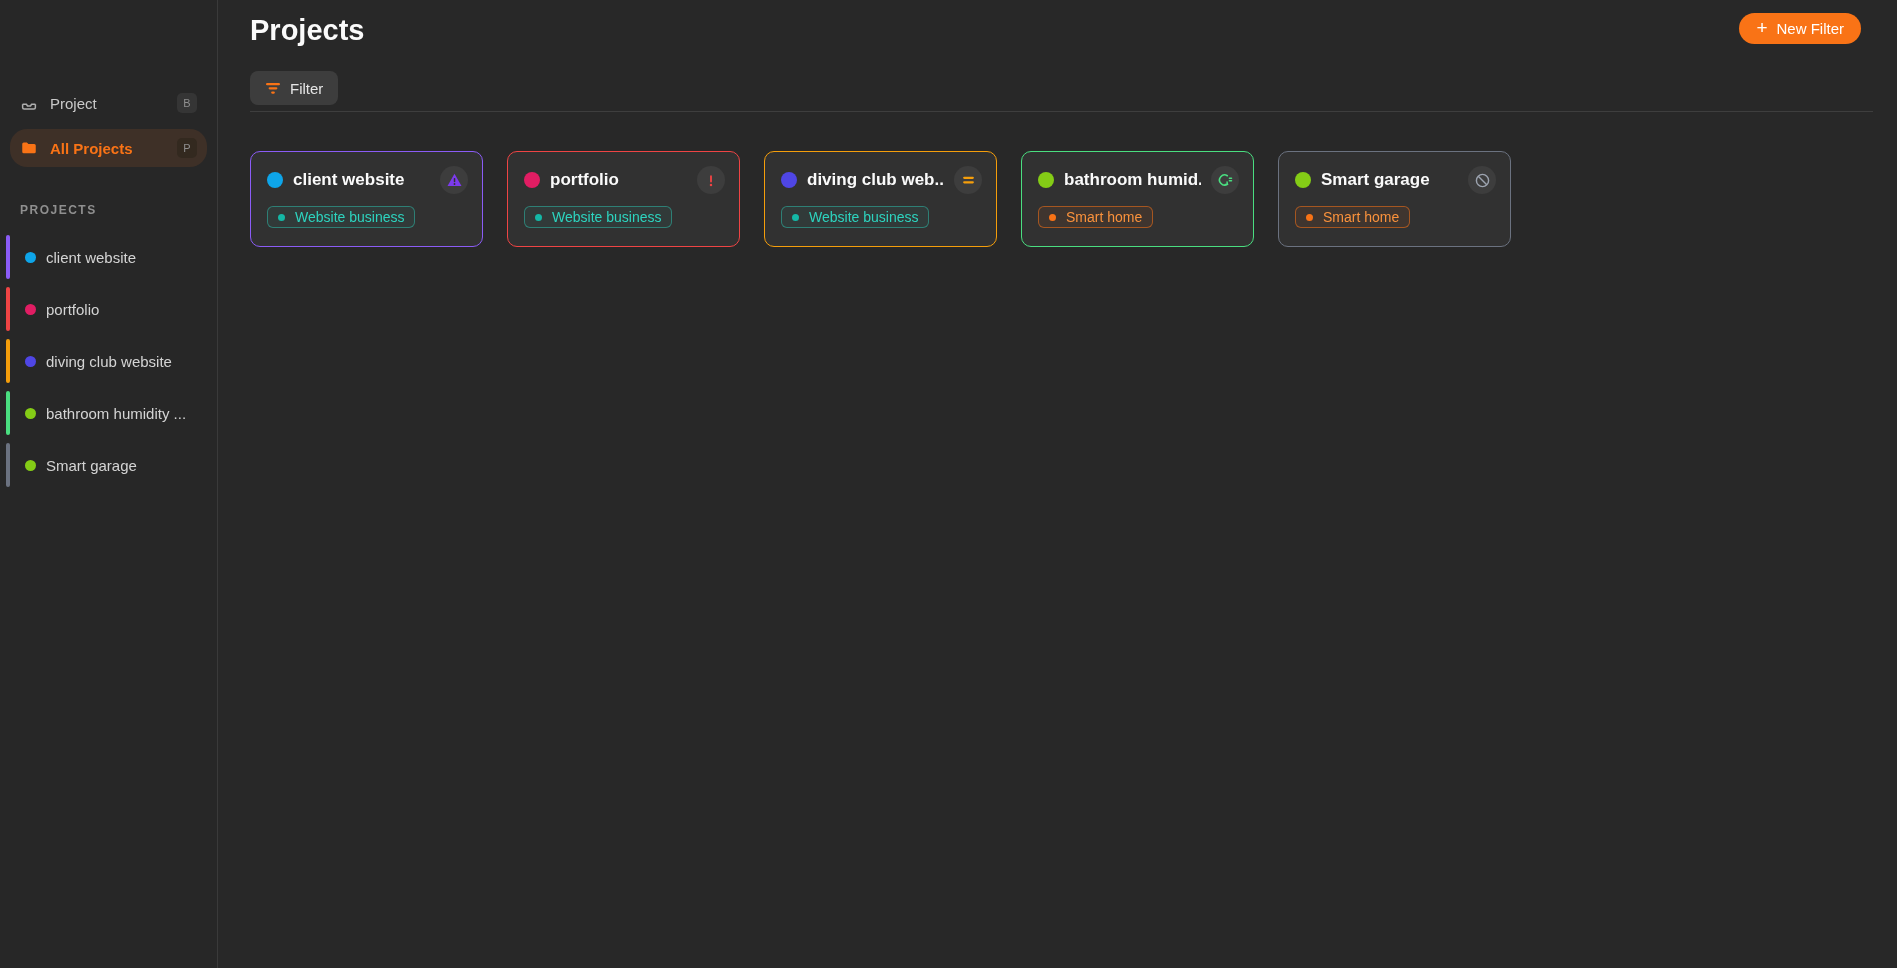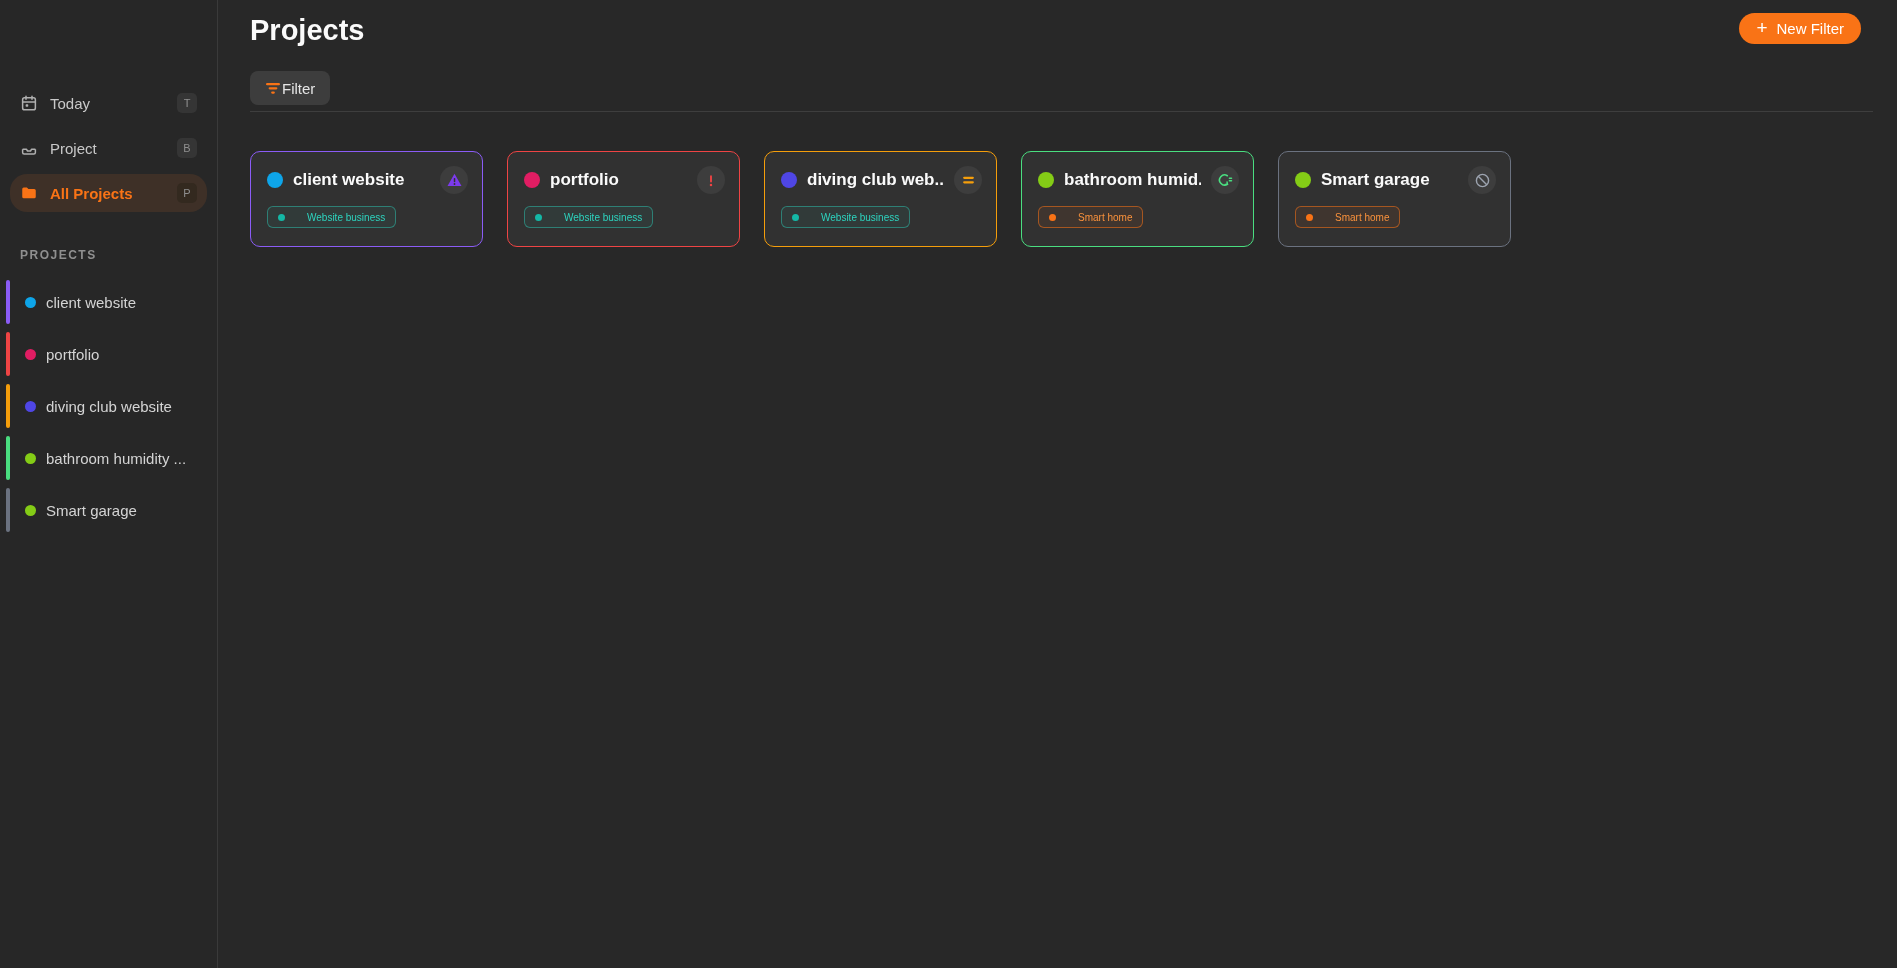--- a/index.html
+++ b/index.html
@@ -53,63 +53,52 @@
   .new-project-btn {
     position:absolute; top:13px; right:36px; height:31px;
     background:#f97316; color:#ffffff; border:none; border-radius:16px;
     font-family:inherit; font-size:15px; padding:0 17px;
     display:flex; align-items:center; gap:9px; cursor:pointer;
   }
   .plus-glyph { font-size:19px; font-weight:normal; line-height:1; margin-top:-2px; }
   .filter-btn {
     margin-top:24px; height:34px; background:#3d3d3d; border:none; border-radius:8px;
     color:#e5e5e5; font-family:inherit; font-size:15px; padding:0 15px;
-    display:inline-flex; align-items:center; gap:1px; cursor:pointer;
+    display:inline-flex; align-items:center; gap:9px; cursor:pointer;
   }
   .divider { border:none; border-top:1px solid #3e3e3e; margin:6px 0 0 0; }
 
   .cards { display:flex; gap:24px; margin-top:39px; }
   .card {
     width:233px; height:96px; background:#313131;
     border:1px solid #555; border-radius:10px;
     padding:14px 14px 0 16px; cursor:pointer;
   }
   .card-head { display:flex; align-items:center; gap:10px; }
   .card-dot { width:16px; height:16px; border-radius:50%; flex:none; }
   .card-title { font-size:17px; font-weight:bold; color:#fafafa; white-space:nowrap; overflow:hidden; }
   .prio-wrap {
     margin-left:auto; width:28px; height:28px; border-radius:50%; flex:none;
     background:#3d3d3d; display:flex; align-items:center; justify-content:center;
   }
   .tag {
-    display:inline-flex; align-items:center; gap:22px; margin-top:12px;
+    display:inline-flex; align-items:center; gap:10px; margin-top:12px;
     height:22px; padding:0 10px; border-radius:6px; border:1px solid;
-    font-size:10px;
+    font-size:14px;
   }
   .tag-dot { width:7px; height:7px; border-radius:50%; flex:none; }
 </style>
 </head>
 <body>
 
 <div class="app">
 
   <aside class="sidebar">
 
     <nav class="nav" id="nav-list">
-        <div class="nav-item">
-          <span class="nav-icon">
-            <svg width="18" height="18" viewBox="0 0 24 24" fill="none" stroke="#b0b0b0" stroke-width="2" stroke-linecap="round">
-              <rect x="3.5" y="5" width="17" height="16" rx="2.5"></rect>
-              <path d="M8 3v4M16 3v4M3.5 10.5h17"></path>
-              <rect x="7.5" y="13.5" width="3.5" height="3.5" rx="1" fill="#b0b0b0" stroke="none"></rect>
-            </svg>
-          </span>
-          <span>Today</span>
-          <span class="badge">T</span>
-        </div>
         <div class="nav-item">
           <span class="nav-icon">
             <svg width="18" height="18" viewBox="0 0 24 24" fill="none" stroke="#b0b0b0" stroke-width="2" stroke-linejoin="round">
               <path d="M3.5 13.5h5l1.5 2.5h4l1.5-2.5h5"></path>
               <path d="M3.5 13.5V18a2 2 0 0 0 2 2h13a2 2 0 0 0 2-2v-4.5"></path>
               <path d="M3.5 13.5 6 6.5h12l2.5 7" opacity="0"></path>
             </svg>
           </span>
           <span>Project</span>
           <span class="badge">B</span>

